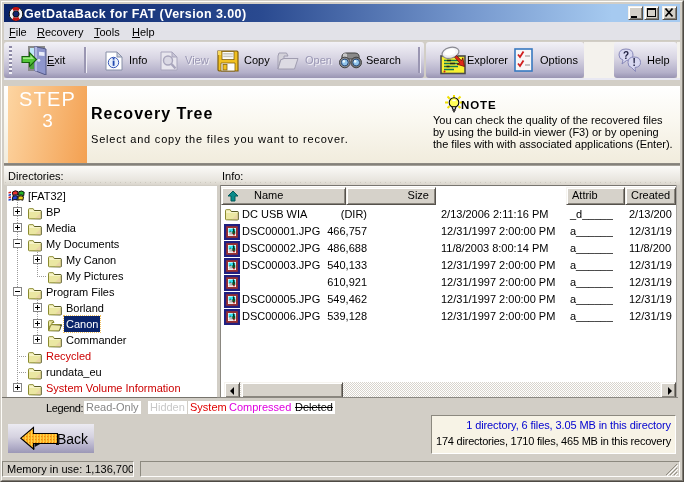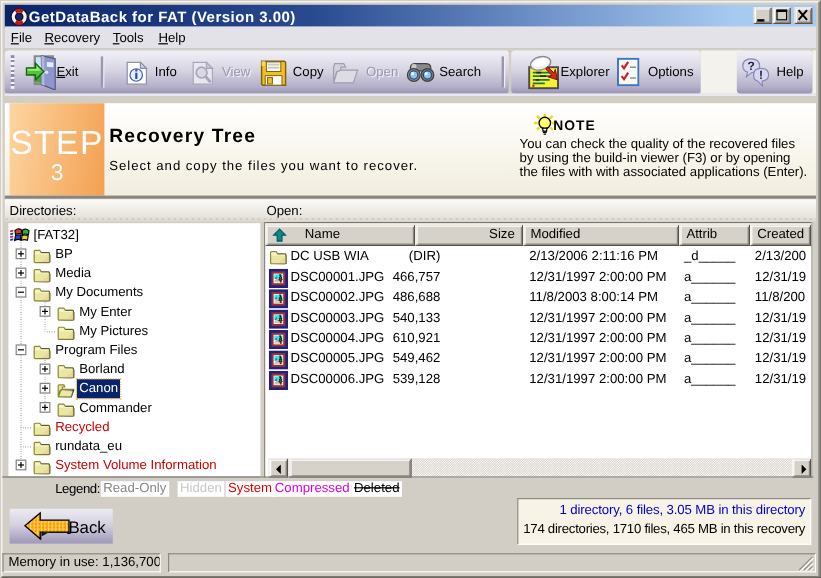--- a/index.html
+++ b/index.html
@@ -228,21 +228,21 @@
   <path d="M8 1 Q15 1 15 7 Q15 12 8.5 12.5 L4 16 L5 12 Q1 11 1 7 Q1 1 8 1 Z" fill="#d8d8f0" stroke="#8888b8" stroke-width="1"></path>
   <text x="5" y="10.5" font-family="Liberation Sans" font-size="10" font-weight="bold" fill="#202040">?</text>
   <path d="M16 9 Q22.5 9 22.5 14.5 Q22.5 19 17 19.5 L17.5 23.5 L13.5 19.5 Q10 19 10 14.5 Q10 9 16 9 Z" fill="#d8d8f0" stroke="#8888b8" stroke-width="1"></path>
   <text x="14.5" y="18" font-family="Liberation Sans" font-size="10" font-weight="bold" fill="#202040">!</text>
 </svg>
   <span class="abs tlabel" style="left:643px;top:12px">Help</span>
 </div>
 
 <div class="abs" id="banner">
   <div class="abs" id="stepbox">
-    <div style="font-size:28px;margin-top:17px;letter-spacing:1.2px">STEP</div>
+    <div style="font-size:20px;margin-top:2px;letter-spacing:1.2px">STEP</div>
     <div style="font-size:19px;margin-top:-1px">3</div>
   </div>
   <h1>Recovery Tree</h1>
   <div class="abs sub">Select and copy the files you want to recover.</div>
   <svg class="abs" style="left:441px;top:9px" width="18" height="19" viewBox="0 0 18 19">
   <g stroke="#f0e000" stroke-width="2">
     <path d="M9 0 L9 3 M2.5 1.5 L4.8 3.8 M15.5 1.5 L13.2 3.8 M0 7.5 L3 7.5 M18 7.5 L15 7.5 M2.5 13 L4.5 11.2 M15.5 13 L13.5 11.2"></path>
   </g>
   <circle cx="9" cy="7.5" r="4.8" fill="#ffff58" stroke="#000" stroke-width="1.1"></circle>
   <path d="M7.2 11.8 L10.8 11.8 L10.5 14.2 L7.5 14.2 Z" fill="#fff" stroke="#000" stroke-width="1"></path>
@@ -254,21 +254,21 @@
   <div class="abs notetxt" style="top:28px">You can check the quality of the recovered files</div>
   <div class="abs notetxt" style="top:40px">by using the build-in viewer (F3) or by opening</div>
   <div class="abs notetxt" style="top:52px">the files with with associated applications (Enter).</div>
 </div>
 
 <div class="abs" style="left:4px;top:163px;width:676px;height:3px;background:linear-gradient(#908d86,#84817a 50%,#b5b2aa)"></div>
 <div class="abs" style="left:4px;top:166px;width:676px;height:19px;background:linear-gradient(#fbfaf8,#e8e5de 75%,#d9d5cc)"></div>
 <div class="abs" style="left:4px;top:181px;width:676px;height:3px;background-image:radial-gradient(circle at 1.5px 1.5px,#cdc9bf 0.9px,transparent 1px);background-size:5px 3px;"></div>
 
 <span class="abs plabel" style="left:8px;top:170px">Directories:</span>
-<span class="abs plabel" style="left:222px;top:170px">Open:</span>
+<span class="abs plabel" style="left:222px;top:170px">Info:</span>
 
 <div class="abs" id="tree">
 
   <div class="abs vline" style="left:10px;top:14px;height:188px"></div>
   <div class="abs vline" style="left:30px;top:58px;height:32px"></div>
   <div class="abs vline" style="left:30px;top:106px;height:48px"></div>
   <div class="abs hdot" style="left:30px;top:90px;width:9px"></div>
   <div class="abs hdot" style="left:10px;top:170px;width:9px"></div>
   <div class="abs hdot" style="left:10px;top:186px;width:9px"></div>
 
@@ -315,21 +315,21 @@
       <span class="tx">My Documents</span>
     </div>
   <div class="trow" style="top:66px">
       <span class="ebox plus" style="left:26px">
         <i></i>
         <b></b>
       </span>
       <svg class="ticon" style="left:40px;top:1px" width="16" height="16">
         <use href="#folder16"></use>
       </svg>
-      <span class="tx2">My Enter</span>
+      <span class="tx2">My Canon</span>
     </div>
   <div class="trow" style="top:82px">
       <svg class="ticon" style="left:40px;top:1px" width="16" height="16">
         <use href="#folder16"></use>
       </svg>
       <span class="tx2">My Pictures</span>
     </div>
   <div class="trow" style="top:98px">
       <span class="ebox" style="left:6px">
         <i></i>
@@ -395,23 +395,20 @@
 
 <div class="abs" id="files">
   <div class="hcell" style="left:0px;width:125px">
     <svg class="abs" style="left:5px;top:2px" width="12" height="12" viewBox="0 0 12 12">
         <path d="M6 1 L11 6 L8 6 L8 11 L4 11 L4 6 L1 6 Z" fill="#0a8a8a" stroke="#045a5a"></path>
       </svg>
     <span style="position:absolute;left:32px">Name</span>
   </div>
   <div class="hcell" style="left:125px;width:90px">
       <span style="position:absolute;right:6px">Size</span>
-    </div>
-  <div class="hcell" style="left:215px;width:130px">
-      <span style="position:absolute;left:5px">Modified</span>
     </div>
   <div class="hcell" style="left:345px;width:59px">
       <span style="position:absolute;left:5px">Attrib</span>
     </div>
   <div class="hcell" style="left:404px;width:51px">
       <span style="position:absolute;left:5px">Created</span>
     </div>
 
   <div class="frow" style="top:20px">
     <svg class="ticon" style="left:3px;top:0px" width="16" height="16">
@@ -450,21 +447,20 @@
     <span class="cell" style="left:21px">DSC00003.JPG</span>
     <span class="cell" style="right:246px">540,133</span>
     <span class="cell" style="left:220px">12/31/1997 2:00:00 PM</span>
     <span class="cell" style="left:349px">a______</span>
     <span class="cell" style="left:408px">12/31/19</span>
   </div>
   <div class="frow" style="top:88px">
     <svg class="ticon" style="left:3px;top:1px" width="16" height="16">
         <use href="#jpg16"></use>
       </svg>
-    <span class="cell" style="left:21px">DSC00004.JPG</span>
     <span class="cell" style="right:246px">610,921</span>
     <span class="cell" style="left:220px">12/31/1997 2:00:00 PM</span>
     <span class="cell" style="left:349px">a______</span>
     <span class="cell" style="left:408px">12/31/19</span>
   </div>
   <div class="frow" style="top:105px">
     <svg class="ticon" style="left:3px;top:1px" width="16" height="16">
         <use href="#jpg16"></use>
       </svg>
     <span class="cell" style="left:21px">DSC00005.JPG</span>

